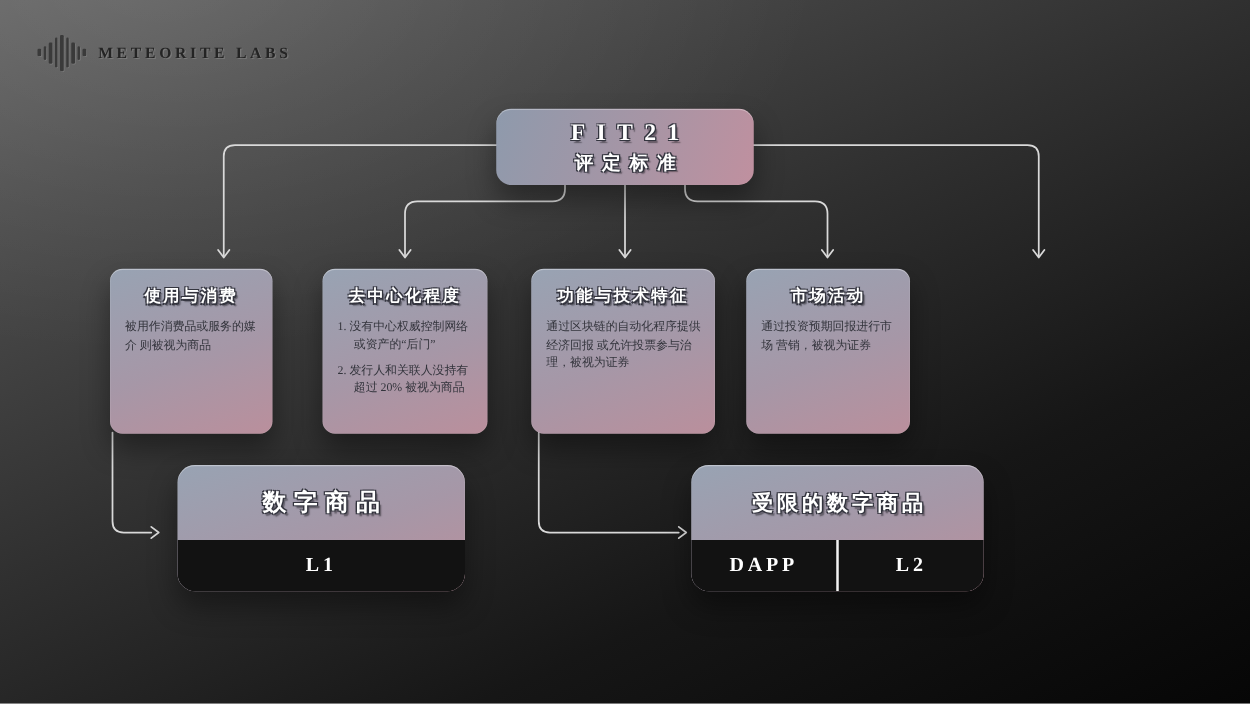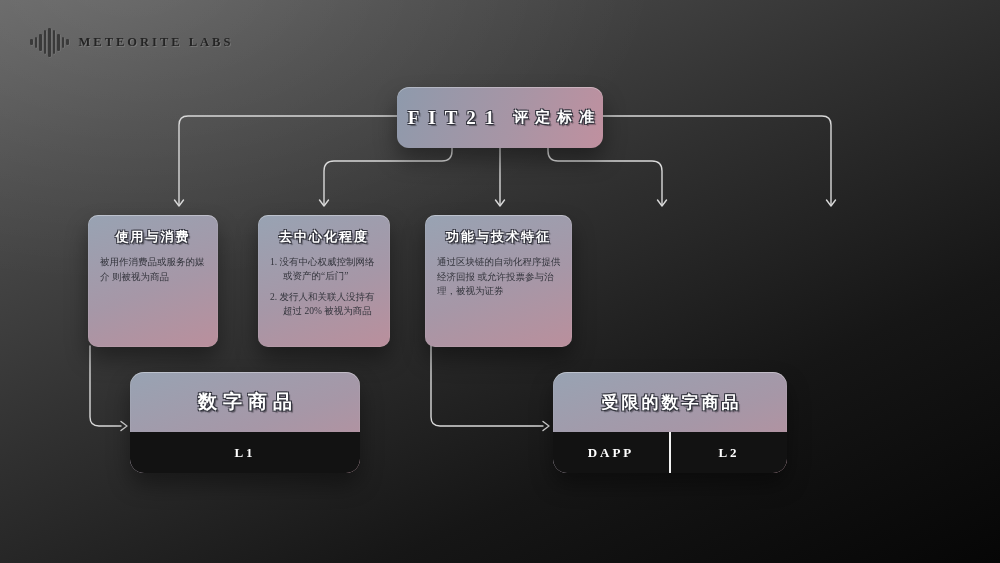--- a/index.html
+++ b/index.html
@@ -52,21 +52,21 @@
     color: #ffffff; font-weight: 800;
     text-shadow: -1px -1px 0 #34353f, 1px -1px 0 #34353f,
                  -1px 1px 0 #34353f, 1px 1px 0 #34353f,
                  2px 2px 1px rgba(15,15,20,0.45);
   }
 
   
   .root {
     position: absolute; left: 397px; top: 87px; width: 206px; height: 61px;
     border-radius: 12px; z-index: 2;
-    display: flex; flex-direction: row; align-items: center; justify-content: center; gap: 3px;
+    display: flex; flex-direction: column; align-items: center; justify-content: center; gap: 3px;
     background: linear-gradient(110deg, #8e9aac 0%, #a795a5 55%, #c0909f 100%);
     box-shadow: 0 12px 22px rgba(0,0,0,0.38),
                 inset 0 1px 0 rgba(255,255,255,0.30);
   }
   .root-line1 { font-size: 19px; letter-spacing: 9px; text-indent: 9px; }
   .root-line2 { font-size: 15px; letter-spacing: 7px; text-indent: 7px; }
 
   
   .card { position: absolute; top: 215px; height: 132px; border-radius: 10px; z-index: 2; }
   .c1 { left: 88px;  width: 130px; }
@@ -80,32 +80,32 @@
     color: #33343c; font-weight: 500;
   }
   .card-list { margin: 9px 8px 0 12px; font-size: 9.5px; line-height: 1.5; color: #33343c; font-weight: 500; }
   .card-list .li { padding-left: 13px; text-indent: -13px; margin-bottom: 6px; }
 
   
   .outcome {
     position: absolute; top: 372px; height: 101px; border-radius: 14px; z-index: 2;
     display: flex; flex-direction: column; overflow: hidden;
   }
-  .o1 { left: 130px; width: 230px; }
+  .o1 { left: 142px; width: 230px; }
   .o2 { left: 553px; width: 234px; }
   .outcome-top { flex: 1; display: flex; align-items: center; justify-content: center; }
   .o1 .outcome-title { font-size: 19px; letter-spacing: 6px; text-indent: 6px; }
   .o2 .outcome-title { font-size: 17px; letter-spacing: 3px; text-indent: 3px; }
   .outcome-bar {
     height: 41px; background: #121212; display: flex; align-items: center; justify-content: center;
     border-radius: 0 0 14px 14px;
   }
   .outcome-bar .lvl {
     flex: 1; text-align: center; color: #ffffff; font-weight: 800;
-    font-size: 13px; letter-spacing: 3px;
+    font-size: 16px; letter-spacing: 3px;
   }
   .bar-divider { width: 2px; align-self: stretch; background: #f2f2f2; }
 </style>
 </head>
 <body>
 
 <div class="slide">
 
   <div class="logo">
     <div class="waveform">
@@ -155,20 +155,24 @@
       <div class="li">1. 没有中心权威控制网络或资产的“后门”</div>
       <div class="li">2. 发行人和关联人没持有超过 20% 被视为商品</div>
     </div>
   </div>
 
   <div class="card gcard c3">
     <div class="card-title outline-text">功能与技术特征</div>
     <div class="card-body">通过区块链的自动化程序提供 经济回报 或允许投票参与治理，被视为证券</div>
   </div>
 
+  <div class="card gcard c4">
+    <div class="card-title outline-text">市场活动</div>
+    <div class="card-body">通过投资预期回报进行市场 营销，被视为证券</div>
+  </div>
 
 
   <div class="outcome gcard o1">
     <div class="outcome-top">
       <span class="outcome-title outline-text">数字商品</span>
     </div>
     <div class="outcome-bar">
       <span class="lvl">L1</span>
     </div>
   </div>

